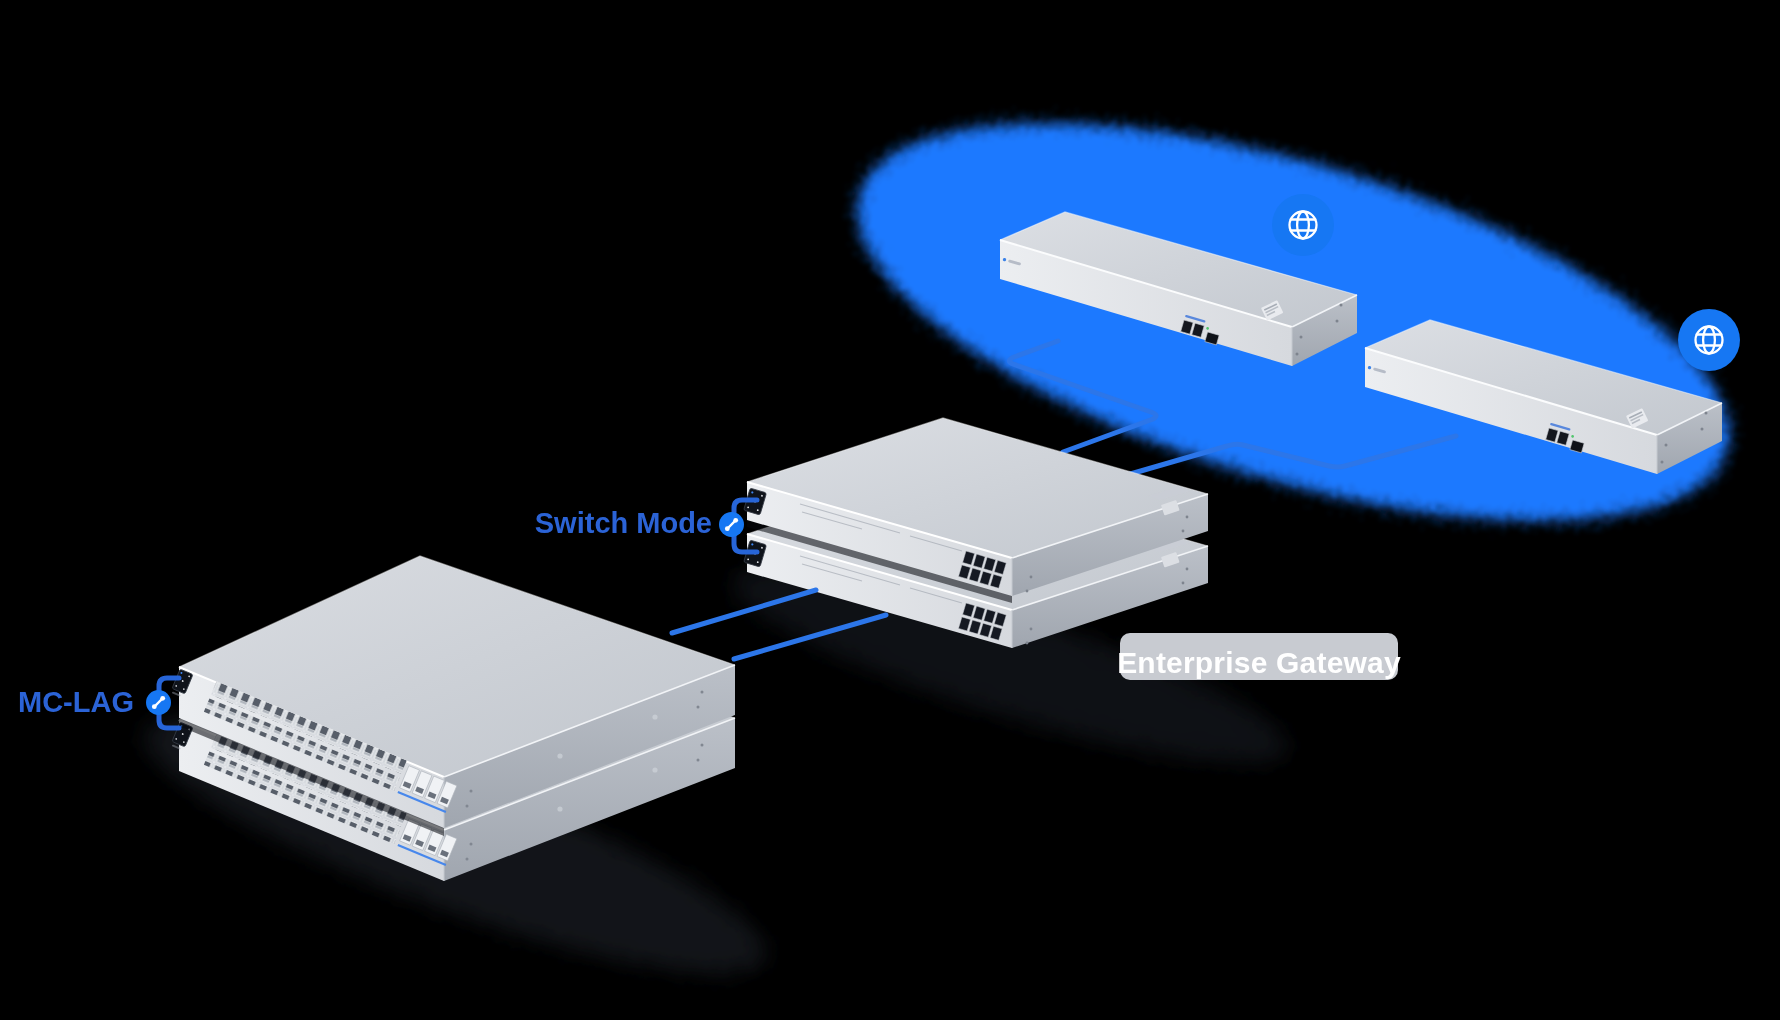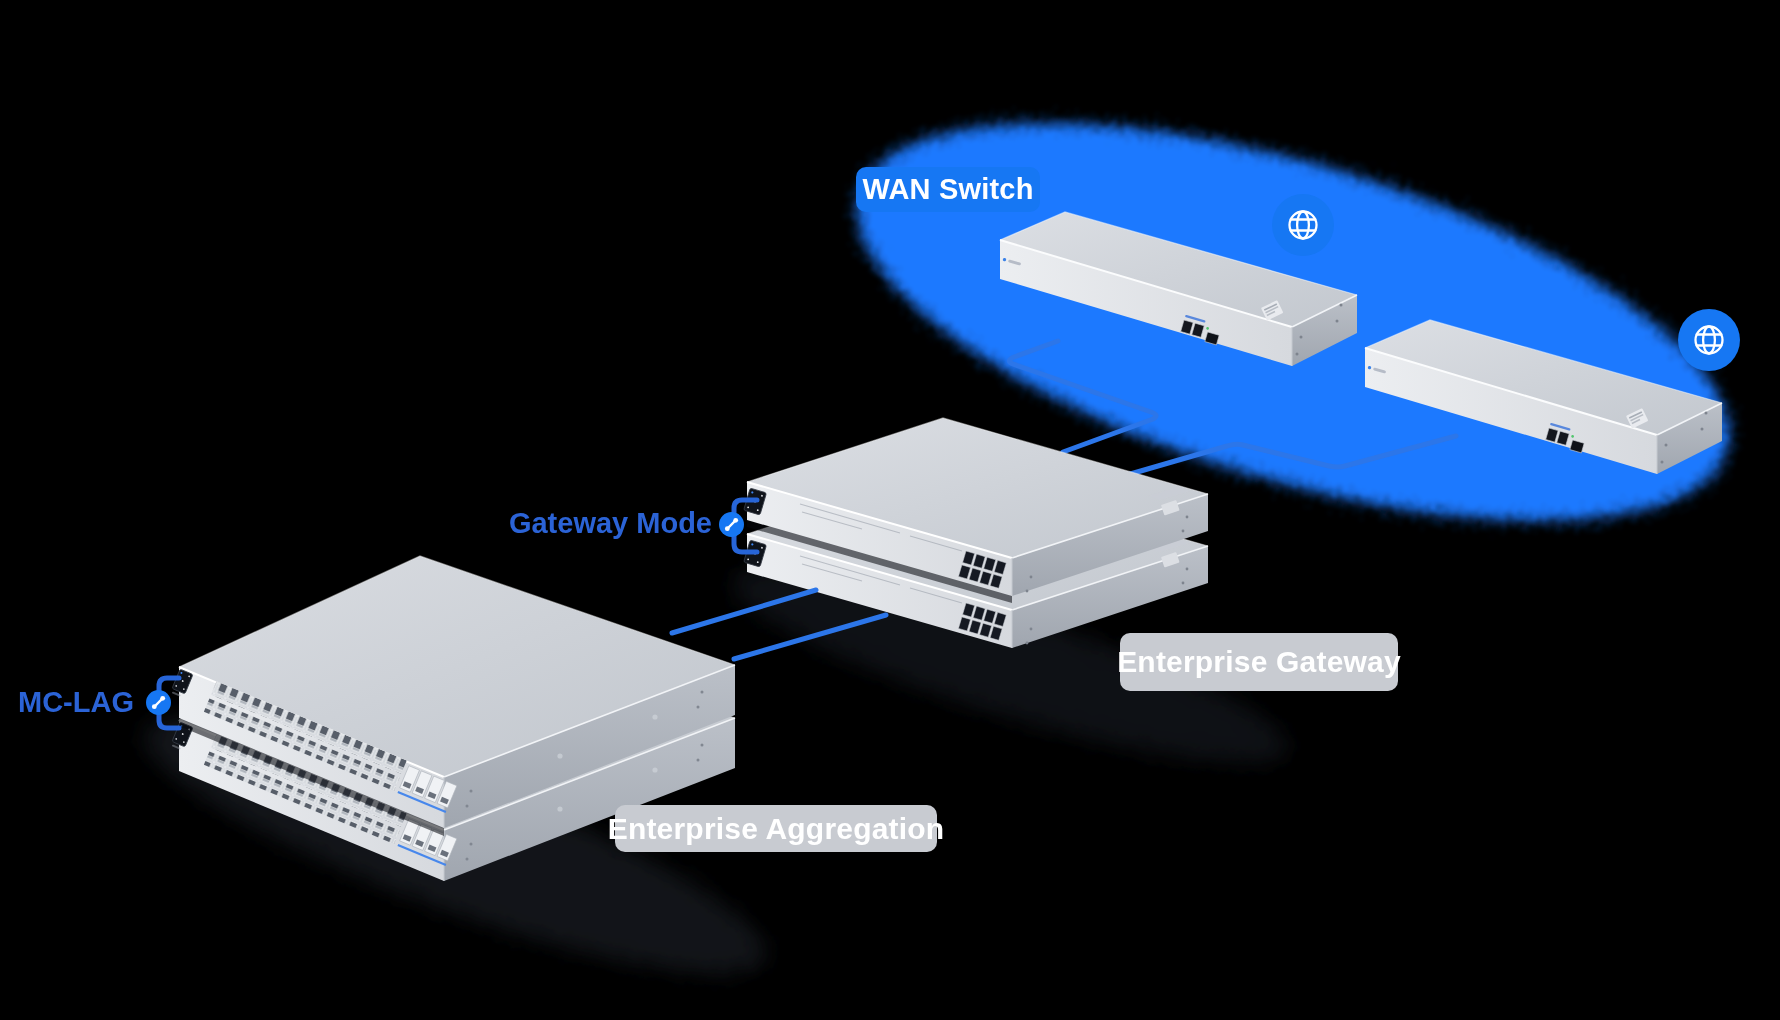--- a/index.html
+++ b/index.html
@@ -209,33 +209,27 @@
     <path d="M816 590 L672 633" fill="none" stroke="var(--line-blue,#2C76E9)" stroke-width="5" stroke-linecap="round"></path>
     <path d="M886 615 L734 659" fill="none" stroke="var(--line-blue,#2C76E9)" stroke-width="5" stroke-linecap="round"></path>
 
     <use href="#agg-unit" transform="translate(0,53)"></use>
     <path d="M179 717 L444 827 L444 836 L179 726 Z" fill="#06080C" opacity="0.55"></path>
     <use href="#agg-unit"></use>
 
     <path d="M179 678 L167 678 Q159 678 159 686 L159 720 Q159 728 167 728 L179 728" fill="none" stroke="var(--bracket-blue,#2765D8)" stroke-width="5" stroke-linecap="round"></path>
   </svg>
 
-  <div class="badge badge-blue" style="left:856px;top:167px;width:184px;height:45px;">
-    <span>WAN Switch</span>
-  </div>
-
-  <div class="badge badge-gray" style="left:1120px;top:633px;width:278px;height:58px;">
+
+  <div class="badge badge-gray" style="left:1120px;top:633px;width:278px;height:47px;align-items:flex-end;">
     <span>Enterprise Gateway</span>
   </div>
 
-  <div class="badge badge-gray" style="left:615px;top:805px;width:322px;height:47px;">
-    <span>Enterprise Aggregation</span>
-  </div>
-
-  <div class="float-label" style="left:472px;top:507px;width:240px;text-align:right;">Gateway Mode</div>
+
+  <div class="float-label" style="left:472px;top:507px;width:240px;text-align:right;">Switch Mode</div>
 
   <div class="float-label" style="left:18px;top:686px;width:120px;">MC-LAG</div>
 
   <div class="icon-circle globe-circle" style="left:1272px;top:194px;">
     <svg width="36" height="36" viewBox="-18 -18 36 36">
       <g fill="none" stroke="#FFFFFF" stroke-width="2.3" stroke-linecap="round">
         <circle cx="0" cy="0" r="13.5"></circle>
         <ellipse cx="0" cy="0" rx="5.9" ry="13.5"></ellipse>
         <line x1="-12.3" y1="-5.5" x2="12.3" y2="-5.5"></line>
         <line x1="-12.3" y1="5.5" x2="12.3" y2="5.5"></line>

